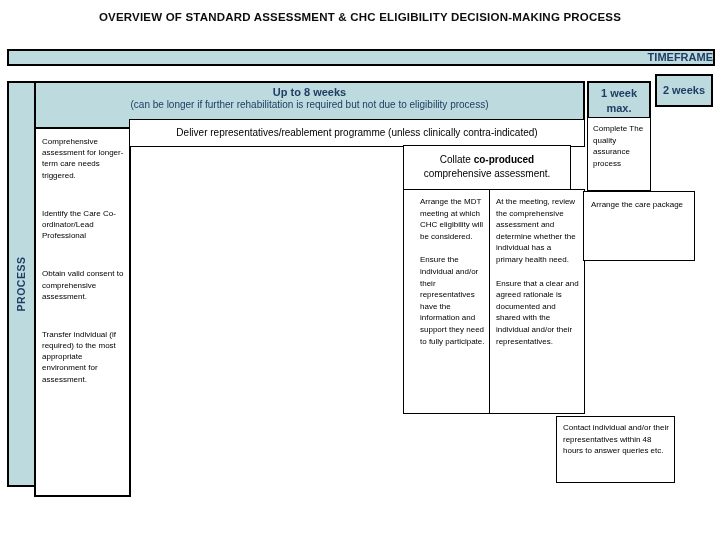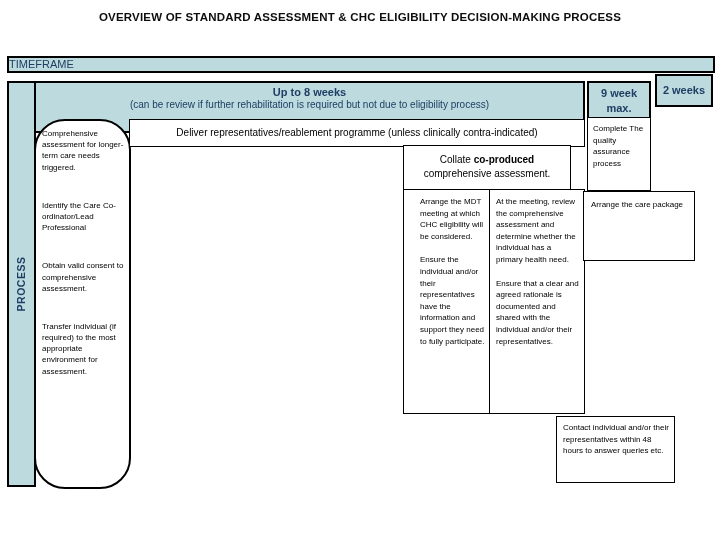--- a/index.html
+++ b/index.html
@@ -18,24 +18,24 @@
     background:#ffffff;
     overflow:hidden;
   }
   .title{
     position:absolute;left:0;top:11px;width:720px;
     text-align:center;
     font-size:11.5px;font-weight:bold;color:#0d0d0d;
     letter-spacing:.2px;
   }
   .band{
-    position:absolute;left:7px;top:56px;width:708px;height:17px;
+    position:absolute;left:7px;top:49px;width:708px;height:17px;
     box-sizing:border-box;border:2px solid #000;background:var(--teal);
-    text-align:left;
-    font-size:11px;font-weight:normal;color:var(--navy);
+    text-align:right;
+    font-size:11px;font-weight:bold;color:var(--navy);
     line-height:13px;
   }
   .hcell{
     position:absolute;box-sizing:border-box;
     border:2px solid #000;background:var(--teal);
     color:var(--navy);text-align:center;
   }
   .cell-main{left:34px;top:81px;width:551px;height:52px;padding-top:3px;}
   .cell-main .l1{font-size:11px;font-weight:bold;}
   .cell-main .l2{font-size:10px;margin-top:1px;}
@@ -58,25 +58,24 @@
     font-size:10.5px;font-weight:bold;color:var(--navy);
     letter-spacing:.5px;
   }
   .box{
     position:absolute;box-sizing:border-box;
     background:#fff;border:1px solid #000;
     font-size:8px;line-height:1.45;
   }
   .box p{margin:0 0 12px 0;}
   .steps{
-    left:34px;top:119px;width:97px;height:370px;
+    left:34px;top:127px;width:97px;height:370px;
     border-width:2px;
     padding:7px 4px 0 6px;
     line-height:1.4;
-    border-radius:31px;
   }
   .steps p{margin:0 0 27px 0;}
   .deliver{
     left:129px;top:119px;width:456px;height:28px;
     font-size:10px;line-height:26px;text-align:center;
     white-space:nowrap;overflow:hidden;
   }
   .collate{
     left:403px;top:145px;width:168px;height:46px;
     font-size:10px;line-height:1.35;text-align:center;
@@ -93,24 +92,24 @@
 <body>
 
 <div class="canvas">
 
   <div class="title">OVERVIEW OF STANDARD ASSESSMENT &amp; CHC ELIGIBILITY DECISION-MAKING PROCESS</div>
 
   <div class="band">TIMEFRAME</div>
 
   <div class="hcell cell-main">
     <div class="l1">Up to 8 weeks</div>
-    <div class="l2">(can be review if further rehabilitation is required but not due to eligibility process)</div>
+    <div class="l2">(can be longer if further rehabilitation is required but not due to eligibility process)</div>
   </div>
 
-  <div class="hcell cell-w1">9 week max.</div>
+  <div class="hcell cell-w1">1 week max.</div>
 
   <div class="hcell cell-w2">2 weeks</div>
 
   <div class="process-col">
     <span>PROCESS</span>
   </div>
 
   <div class="box steps">
     <p>Comprehensive assessment for longer-term care needs triggered.</p>
     <p>Identify the Care Co-ordinator/Lead Professional</p>

